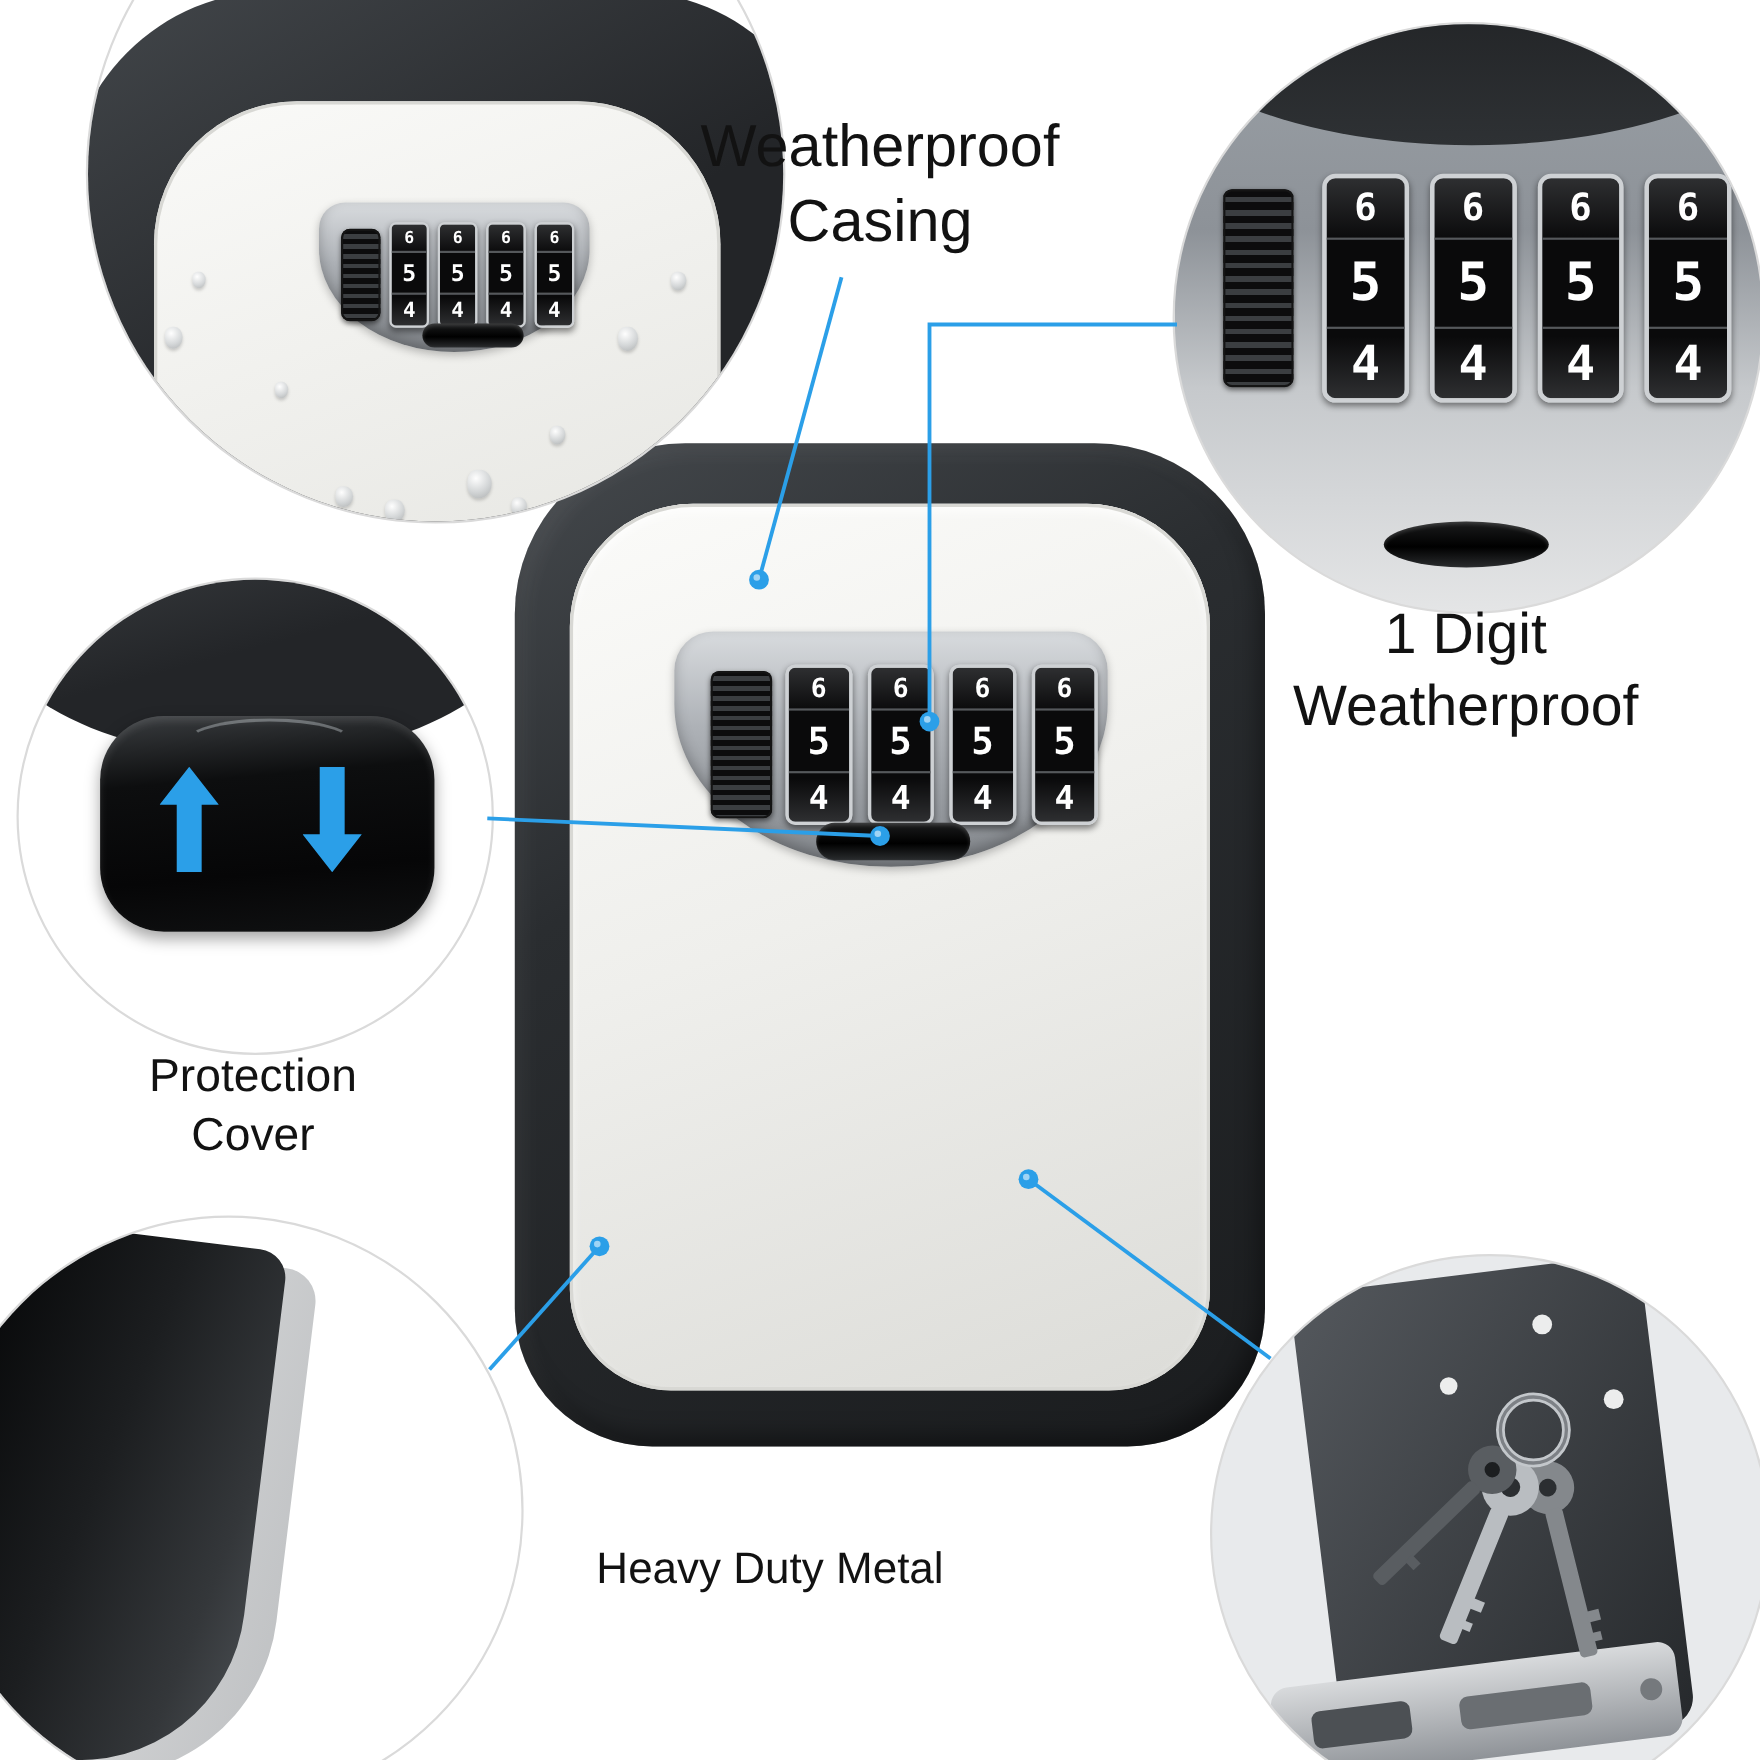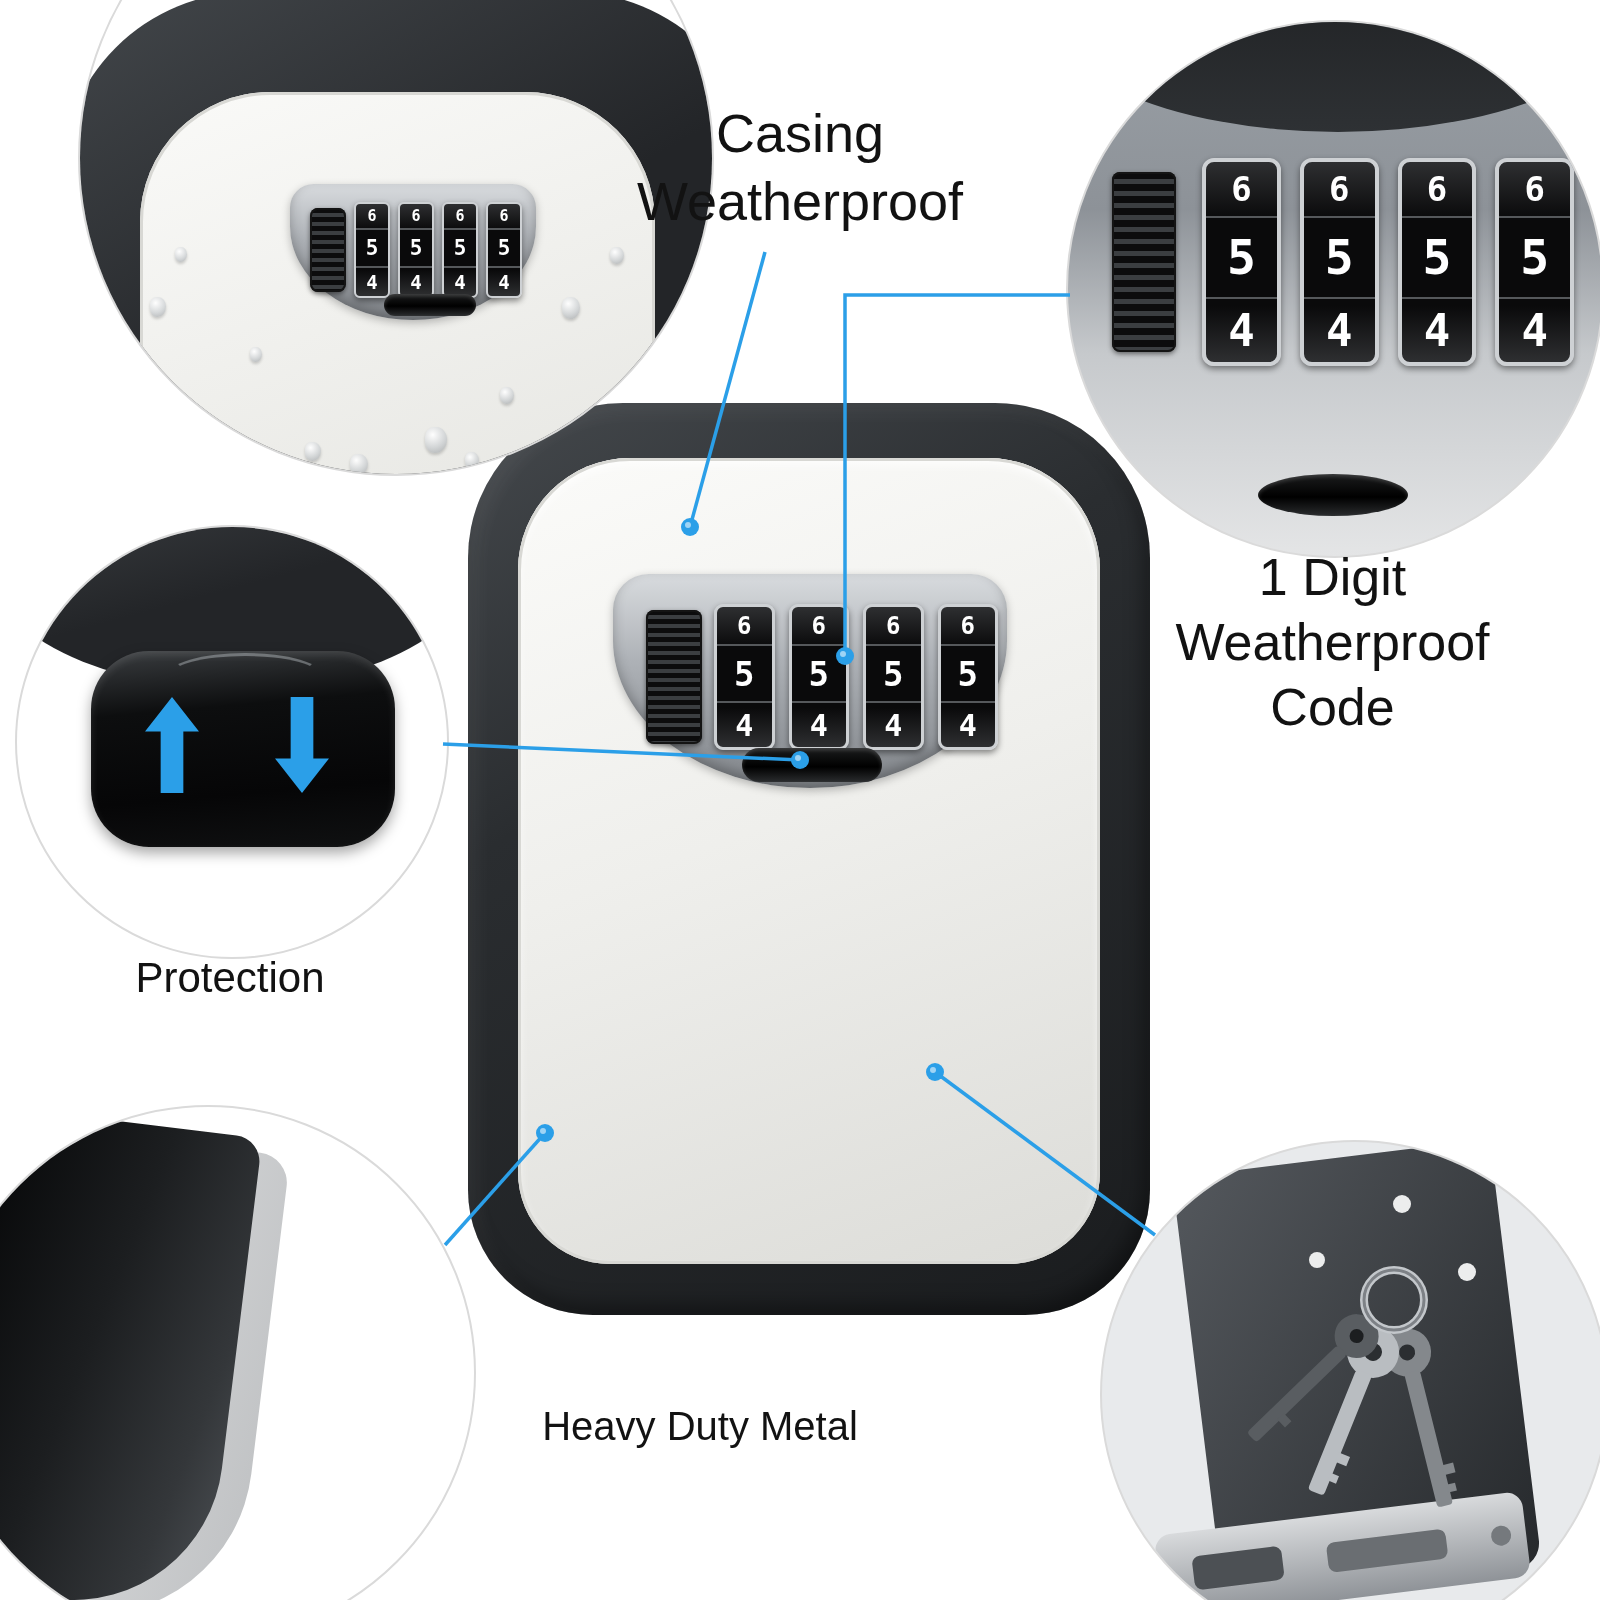--- a/index.html
+++ b/index.html
@@ -271,30 +271,30 @@
         <circle cx="292" cy="210" r="7" fill="#1c1e20"></circle>
         <rect x="285" y="230" width="14" height="126" rx="4" fill="#595d61"></rect>
         <rect x="297" y="316" width="11" height="9" fill="#595d61"></rect>
       </g>
       <circle cx="292" cy="158" r="30" fill="none" stroke="#c3c7cb" stroke-width="8"></circle>
       <circle cx="292" cy="158" r="30" fill="none" stroke="#7d8186" stroke-width="3"></circle>
     </svg>
   </div>
 
   <div class="label lbl-weatherproof">
+    <div>Weatherproof</div>
     <div>Casing</div>
-    <div>Weatherproof</div>
   </div>
   <div class="label lbl-combination">
     <div>1 Digit</div>
     <div>Weatherproof</div>
-    <div>Code</div>
   </div>
   <div class="label lbl-protection">
     <div>Protection</div>
+    <div>Cover</div>
   </div>
   <div class="label lbl-heavy">
     <div>Heavy Duty Metal</div>
   </div>
 
   <svg class="leaders" width="1600" height="1600" viewBox="0 0 1600 1600">
     <path d="M765,252 L690,527"></path>
     <path d="M1070,295 L845,295 L845,656"></path>
     <path d="M443,744 L800,760"></path>
     <path d="M545,1133 L445,1245"></path>

